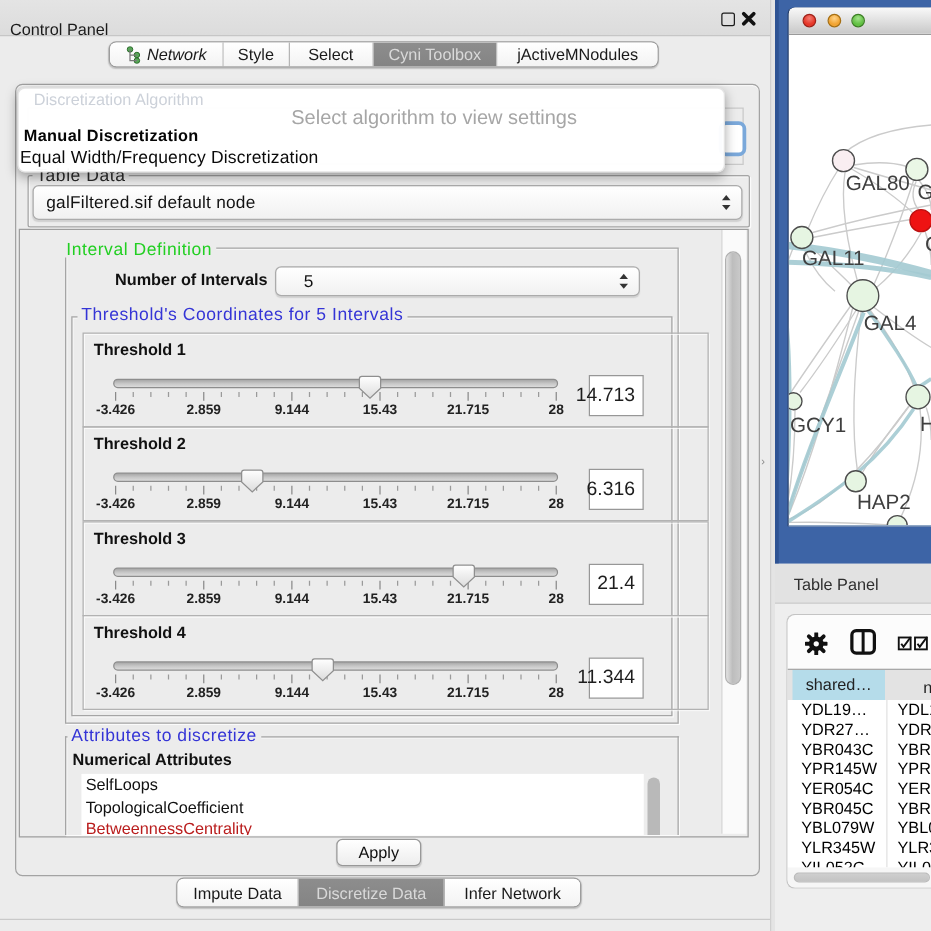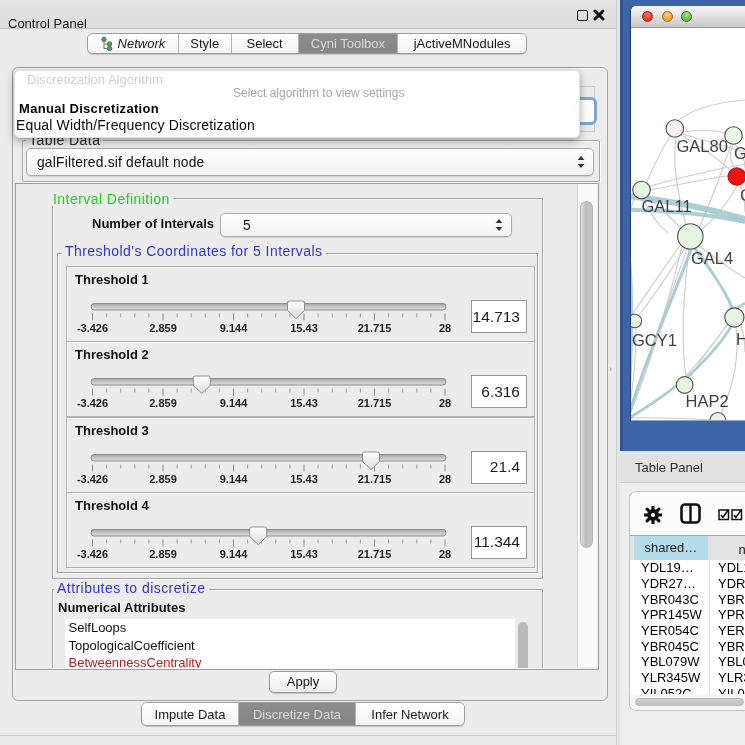--- a/index.html
+++ b/index.html
@@ -8,23 +8,23 @@
 .t13{font-size:13px;color:#1b1b1b;}
 .groupT{position:absolute;font-size:14px;letter-spacing:0.45px;background:#ececec;padding:0 3px;line-height:14px;z-index:3;}
 .gbox{position:absolute;border:1px solid #a5a5a5;border-radius:2px;box-shadow:1px 1px 0 rgba(255,255,255,.8), inset 1px 1px 0 rgba(255,255,255,.5);}
 .combo{position:absolute;background:linear-gradient(#ffffff,#f1f1f1);border:1px solid #ababab;border-radius:5px;box-shadow:0 1px 1px rgba(0,0,0,.12);}
 .combo .v{position:absolute;left:10px;top:50%;transform:translateY(-50%);font-size:13px;color:#111;}
 .stepper{position:absolute;right:8px;top:50%;transform:translateY(-50%);width:8px;height:13px;}
 .seg{position:absolute;display:flex;background:#fff;border:1px solid #9d9d9d;border-radius:6px;box-shadow:0 1px 1px rgba(0,0,0,.18);overflow:hidden;}
 .seg div{font-size:13px;color:#1a1a1a;display:flex;align-items:center;justify-content:center;border-right:1px solid #b5b5b5;background:linear-gradient(#ffffff,#f3f3f3);white-space:nowrap;}
 .seg div:last-child{border-right:none;text-align:center;}
 .seg div.sel{background:linear-gradient(#8d8d8d,#848484);color:#d9d9d9;}
-.tbox{position:absolute;left:66px;width:467px;height:74px;border:1px solid #b2b2b2;box-shadow:inset 1px 1px 0 rgba(255,255,255,.7),1px 1px 0 rgba(255,255,255,.6);}
+.tbox{position:absolute;left:66px;width:467px;height:74px;border:1px solid #b2b2b2;box-shadow:inset 1px 1px 0 rgba(255,255,255,.7),1px 1px 0 rgba(255,255,255,.6);padding-left:32px;}
 .tlab{position:absolute;left:8px;top:5px;font-size:13px;font-weight:bold;color:#111;}
-.vbox{position:absolute;left:404px;top:33px;width:56px;height:33px;background:#fff;border:1px solid #979797;box-sizing:border-box;}
+.vbox{position:absolute;left:404px;top:33px;width:44px;height:33px;background:#fff;border:1px solid #979797;box-sizing:border-box;}
 .vbox span{position:absolute;right:6px;top:50%;transform:translateY(-50%);font-size:15.5px;color:#1d1d1d;}
 .row{position:absolute;font-size:13px;color:#000;white-space:pre;}
 </style></head>
 <body>
 
 <div class="abs" style="left:0;top:0;width:620px;height:745px;background:#ececec;">
 <div class="abs" style="left:0;top:0;width:620px;height:28px;background:linear-gradient(#e4e4e4,#dcdcdc);border-bottom:1px solid #c6c6c6;"></div>
 <div class="abs t13" style="left:8px;top:16px;">Control Panel</div>
 <div class="abs" style="left:577px;top:10px;width:9px;height:9px;border:1.6px solid #1c1c1c;border-radius:2px;"></div>
 <svg class="abs" style="left:593px;top:9px;" width="12" height="12" viewBox="0 0 12 12">
@@ -265,21 +265,21 @@
 <div style="width:96px;">Impute Data</div>
 <div class="sel" style="width:116px;">Discretize Data</div>
 <div style="width:108px;">Infer Network</div>
 </div>
 <div class="abs" style="left:0;top:735px;width:620px;height:1px;background:#c9c9c9;"></div>
 <div class="abs" style="left:616px;top:0;width:4px;height:745px;background:#e4e4e4;border-left:1px solid #cfcfcf;"></div>
 <div class="abs" style="left:609px;top:364px;width:6px;height:10px;font-size:9px;color:#8a8a8a;line-height:10px;">›</div>
 </div>
 <div class="abs" style="left:14px;top:70px;width:564px;height:66px;background:rgba(255,255,255,.97);border:1px solid rgba(205,205,205,.55);border-radius:6px;box-shadow:0 3px 9px rgba(0,0,0,.35);z-index:10;"></div>
 <div class="abs" style="left:27px;top:72px;font-size:13px;color:#ccd1d9;z-index:11;">Discretization Algorithm</div>
-<div class="abs" style="left:233px;top:86px;font-size:12px;color:#a6a6a6;z-index:11;">Select algorithm to view settings</div>
+<div class="abs" style="left:233px;top:86px;font-size:16px;color:#a6a6a6;z-index:11;">Select algorithm to view settings</div>
 <div class="abs" style="left:19px;top:101px;font-size:13px;letter-spacing:0.3px;font-weight:bold;color:#050505;z-index:11;">Manual Discretization</div>
 <div class="abs" style="left:16px;top:117px;font-size:14px;letter-spacing:0.15px;color:#0a0a0a;z-index:11;">Equal Width/Frequency Discretization</div>
 <div class="abs" style="left:620px;top:0;width:125px;height:745px;background:#eeeeee;">
 <div class="abs" style="left:0;top:0;width:125px;height:451px;background:#3d64a6;"></div>
 <div class="abs" style="left:0;top:0;width:3px;height:451px;background:#2e5393;"></div>
 <div class="abs" style="left:11px;top:6px;width:114px;height:415px;background:#fff;border-radius:5px 0 0 0;box-shadow:-1px 0 0 rgba(0,0,0,.35);overflow:hidden;">
 <div class="abs" style="left:0;top:0;width:114px;height:21px;background:linear-gradient(#f9f9f9,#c8c8c8);border-bottom:1px solid #9a9a9a;border-radius:5px 0 0 0;"></div>
 <div class="abs" style="left:11.0px;top:5px;width:11px;height:11px;border-radius:50%;background:radial-gradient(circle at 50% 30%,#f27d74,#e6382a 60%,#e6382a);border:1px solid #9f221a;box-sizing:border-box;"></div>
 <div class="abs" style="left:30.5px;top:5px;width:11px;height:11px;border-radius:50%;background:radial-gradient(circle at 50% 30%,#ffd387,#f1a433 60%,#f1a433);border:1px solid #a66f13;box-sizing:border-box;"></div>
 <div class="abs" style="left:50.0px;top:5px;width:11px;height:11px;border-radius:50%;background:radial-gradient(circle at 50% 30%,#a4e38c,#62c144 60%,#62c144);border:1px solid #3c7f24;box-sizing:border-box;"></div>

